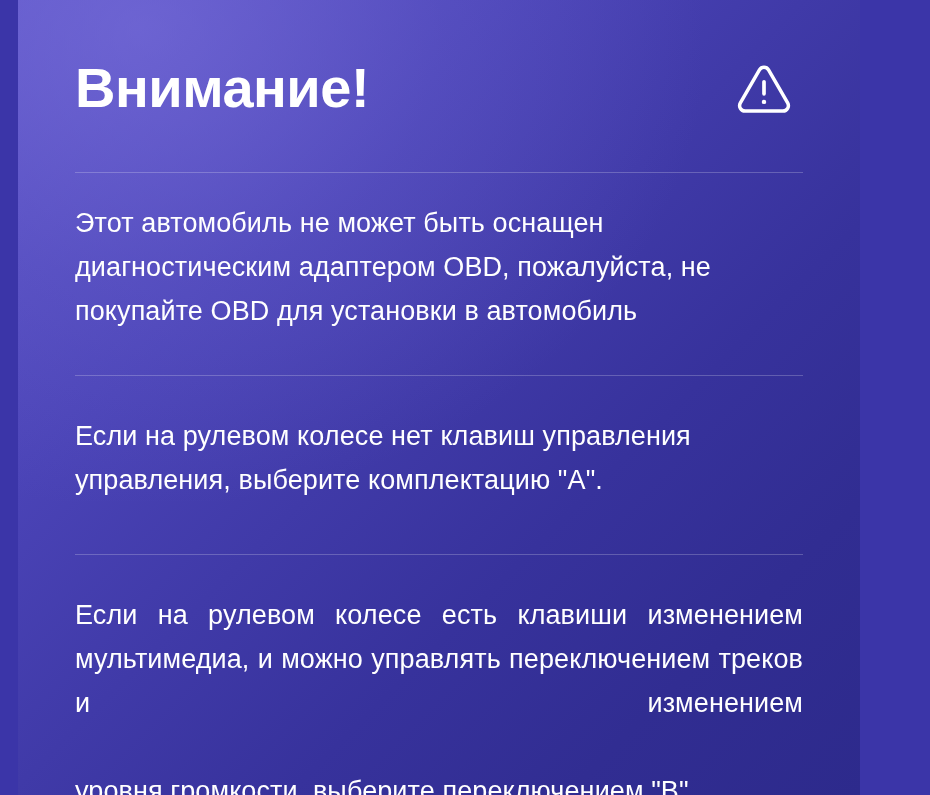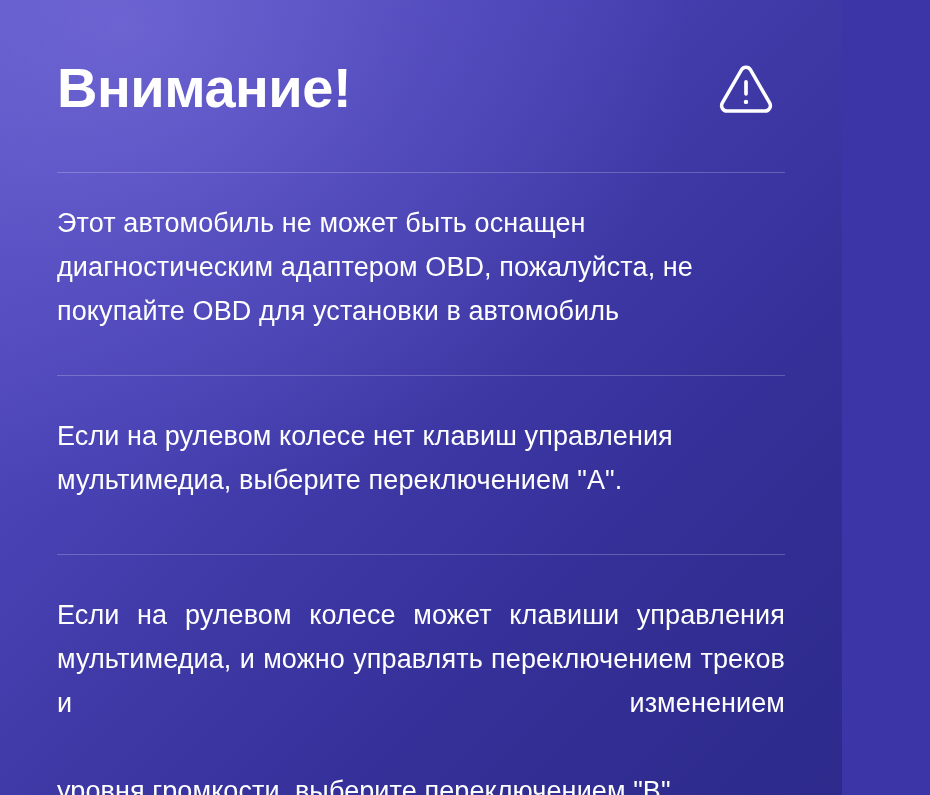--- a/index.html
+++ b/index.html
@@ -23,20 +23,21 @@
     background:
       linear-gradient(135deg,
         #5d55c8 0%,
         #544cc0 14%,
         #4a43b6 30%,
         #403aa8 48%,
         #37329c 65%,
         #312d92 82%,
         #2d2a8c 100%);
     overflow: hidden;
+    margin-left: 18px;
   }
 
   
   .banner::before {
     content: "";
     position: absolute;
     left: -14%;
     top: -22%;
     width: 95%;
     height: 85%;
@@ -135,24 +136,24 @@
 
     <div class="divider"></div>
 
     <div class="section section-1">
       <p>Этот автомобиль не может быть оснащен диагностическим адаптером OBD, пожалуйста, не покупайте OBD для установки в автомобиль</p>
     </div>
 
     <div class="divider"></div>
 
     <div class="section section-2">
-      <p>Если на рулевом колесе нет клавиш управления мультимедиа, выберите переключением "A".</p>
+      <p>Если на рулевом колесе нет клавиш управления управления, выберите комплектацию "A".</p>
     </div>
 
     <div class="divider"></div>
 
     <div class="section section-3">
-      <p>Если на рулевом колесе может клавиши управления мультимедиа, и можно управлять переключением треков и изменением</p>
+      <p>Если на рулевом колесе есть клавиши изменением мультимедиа, и можно управлять переключением треков и изменением</p>
       <p class="last-line">уровня громкости, выберите переключением "B".</p>
     </div>
 
   </div>
 </div>
 
 </body></html>

